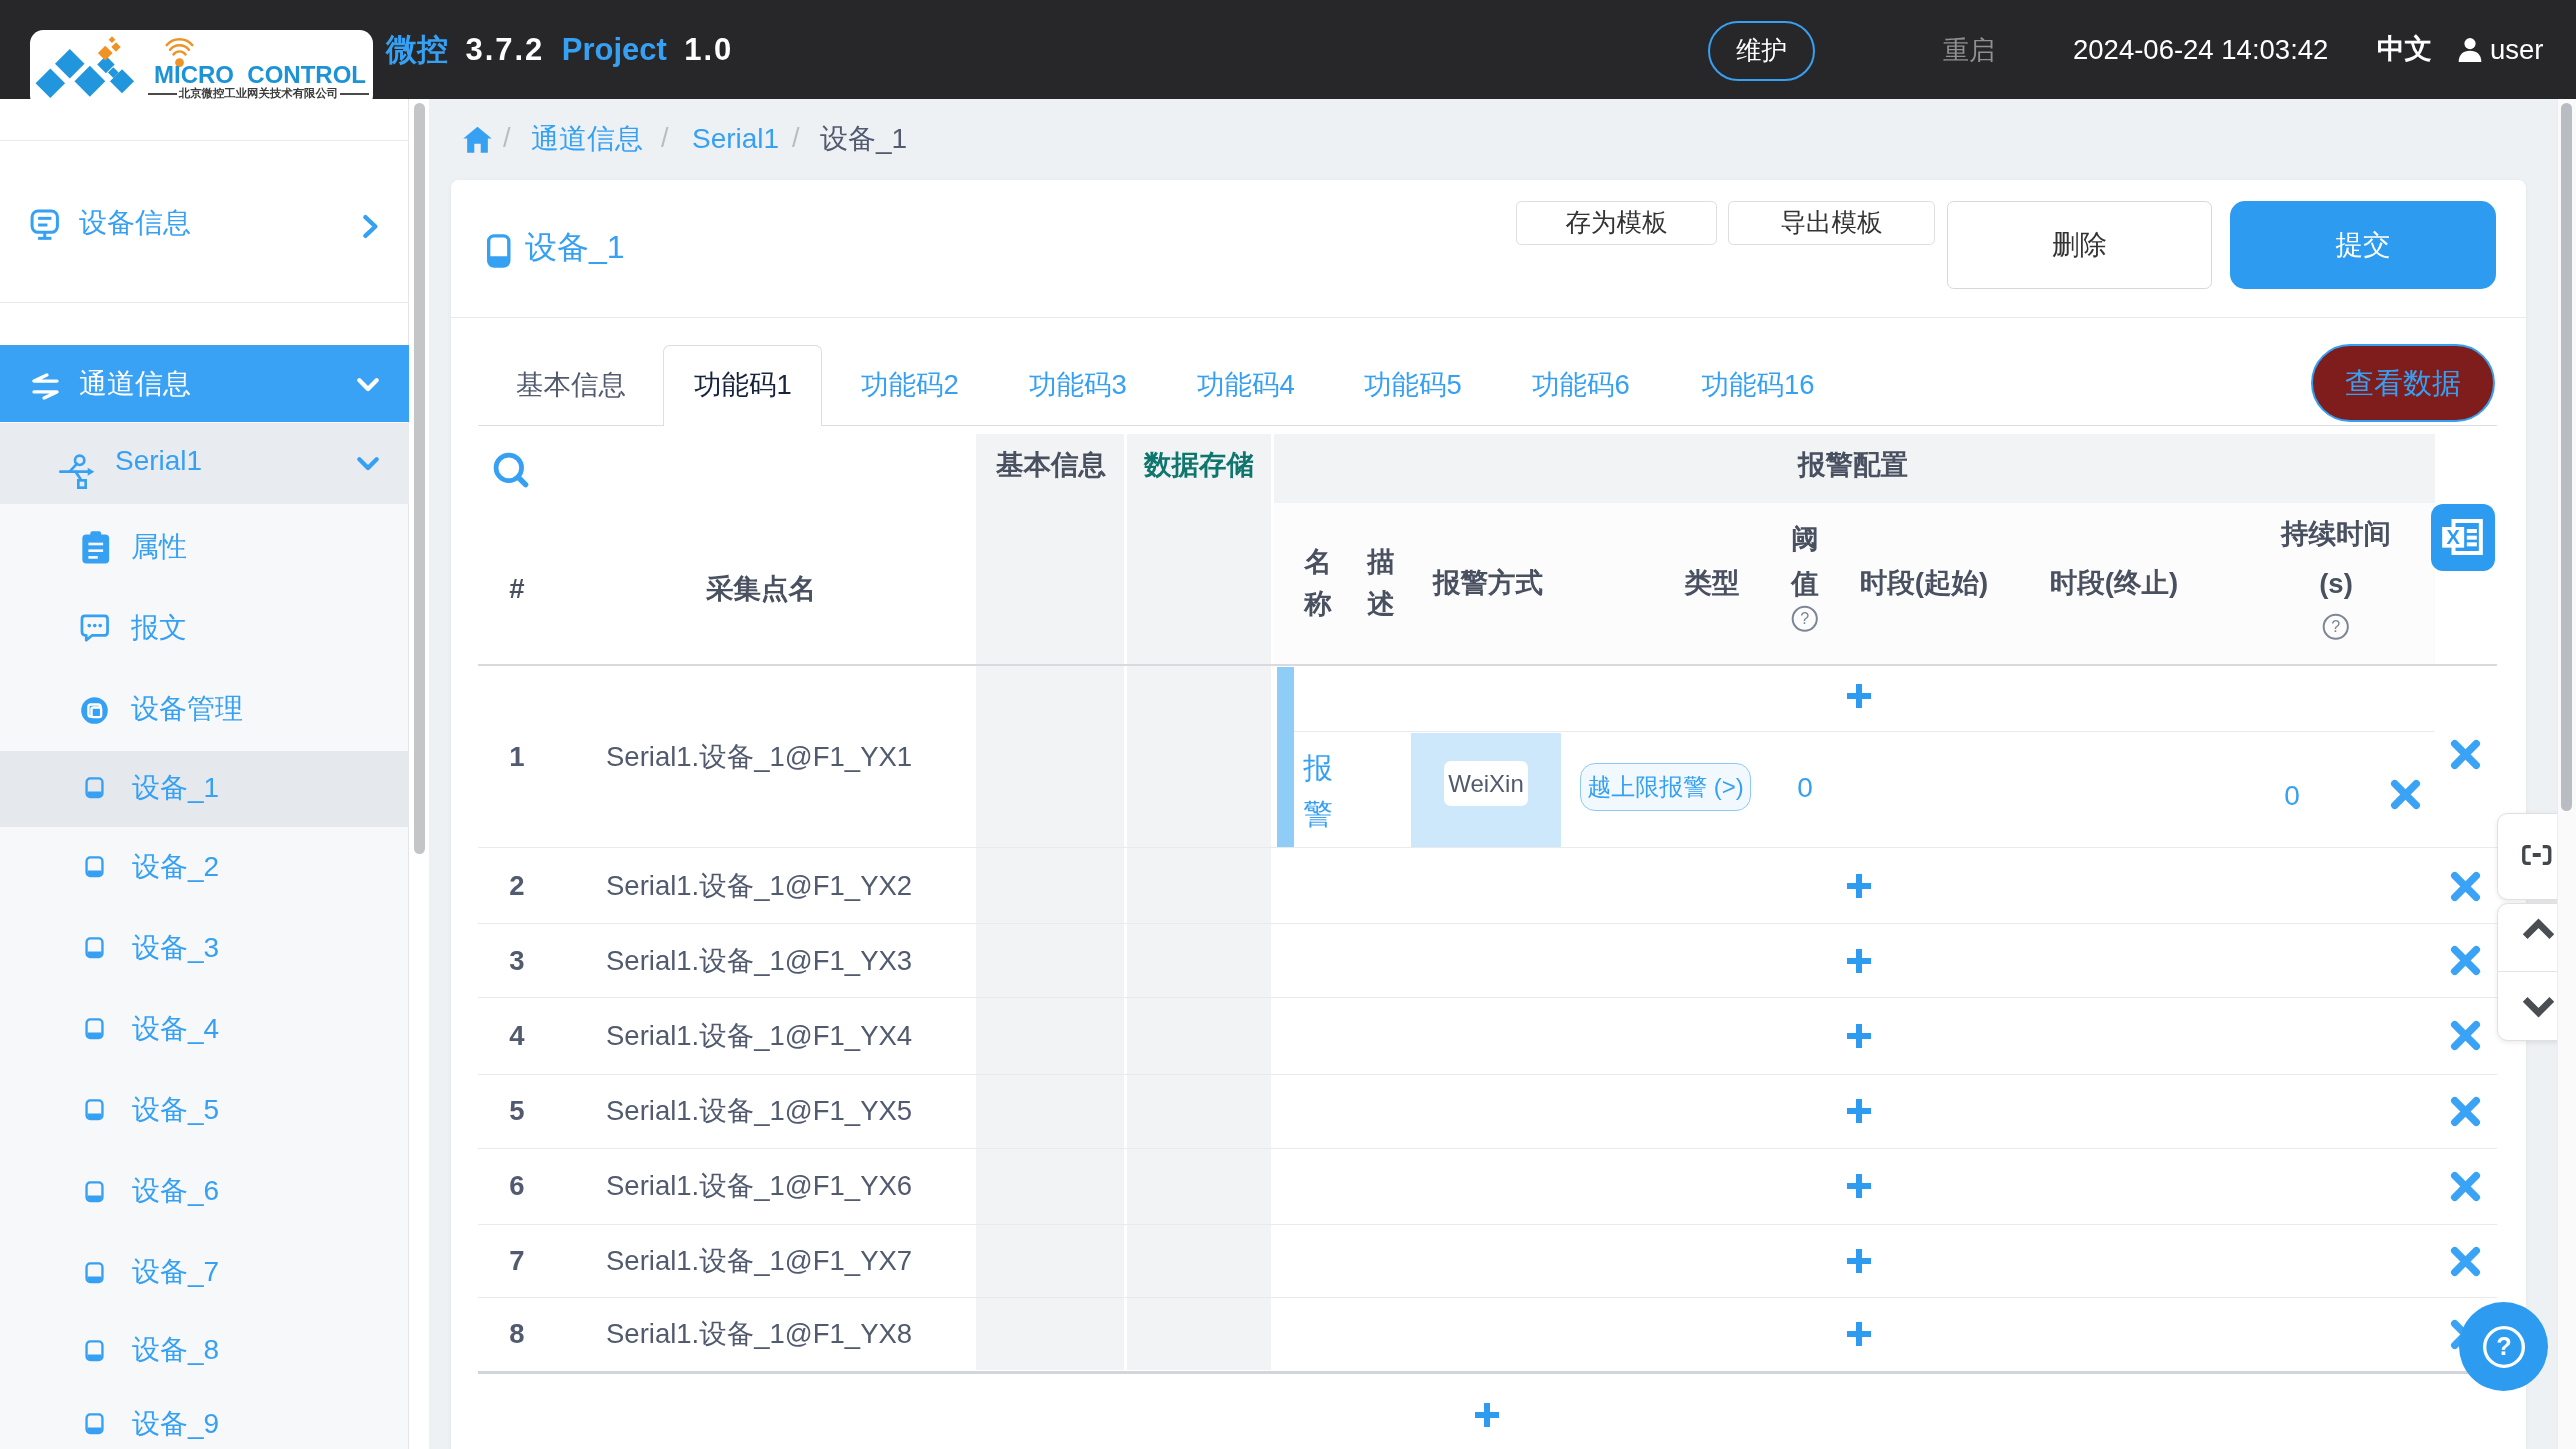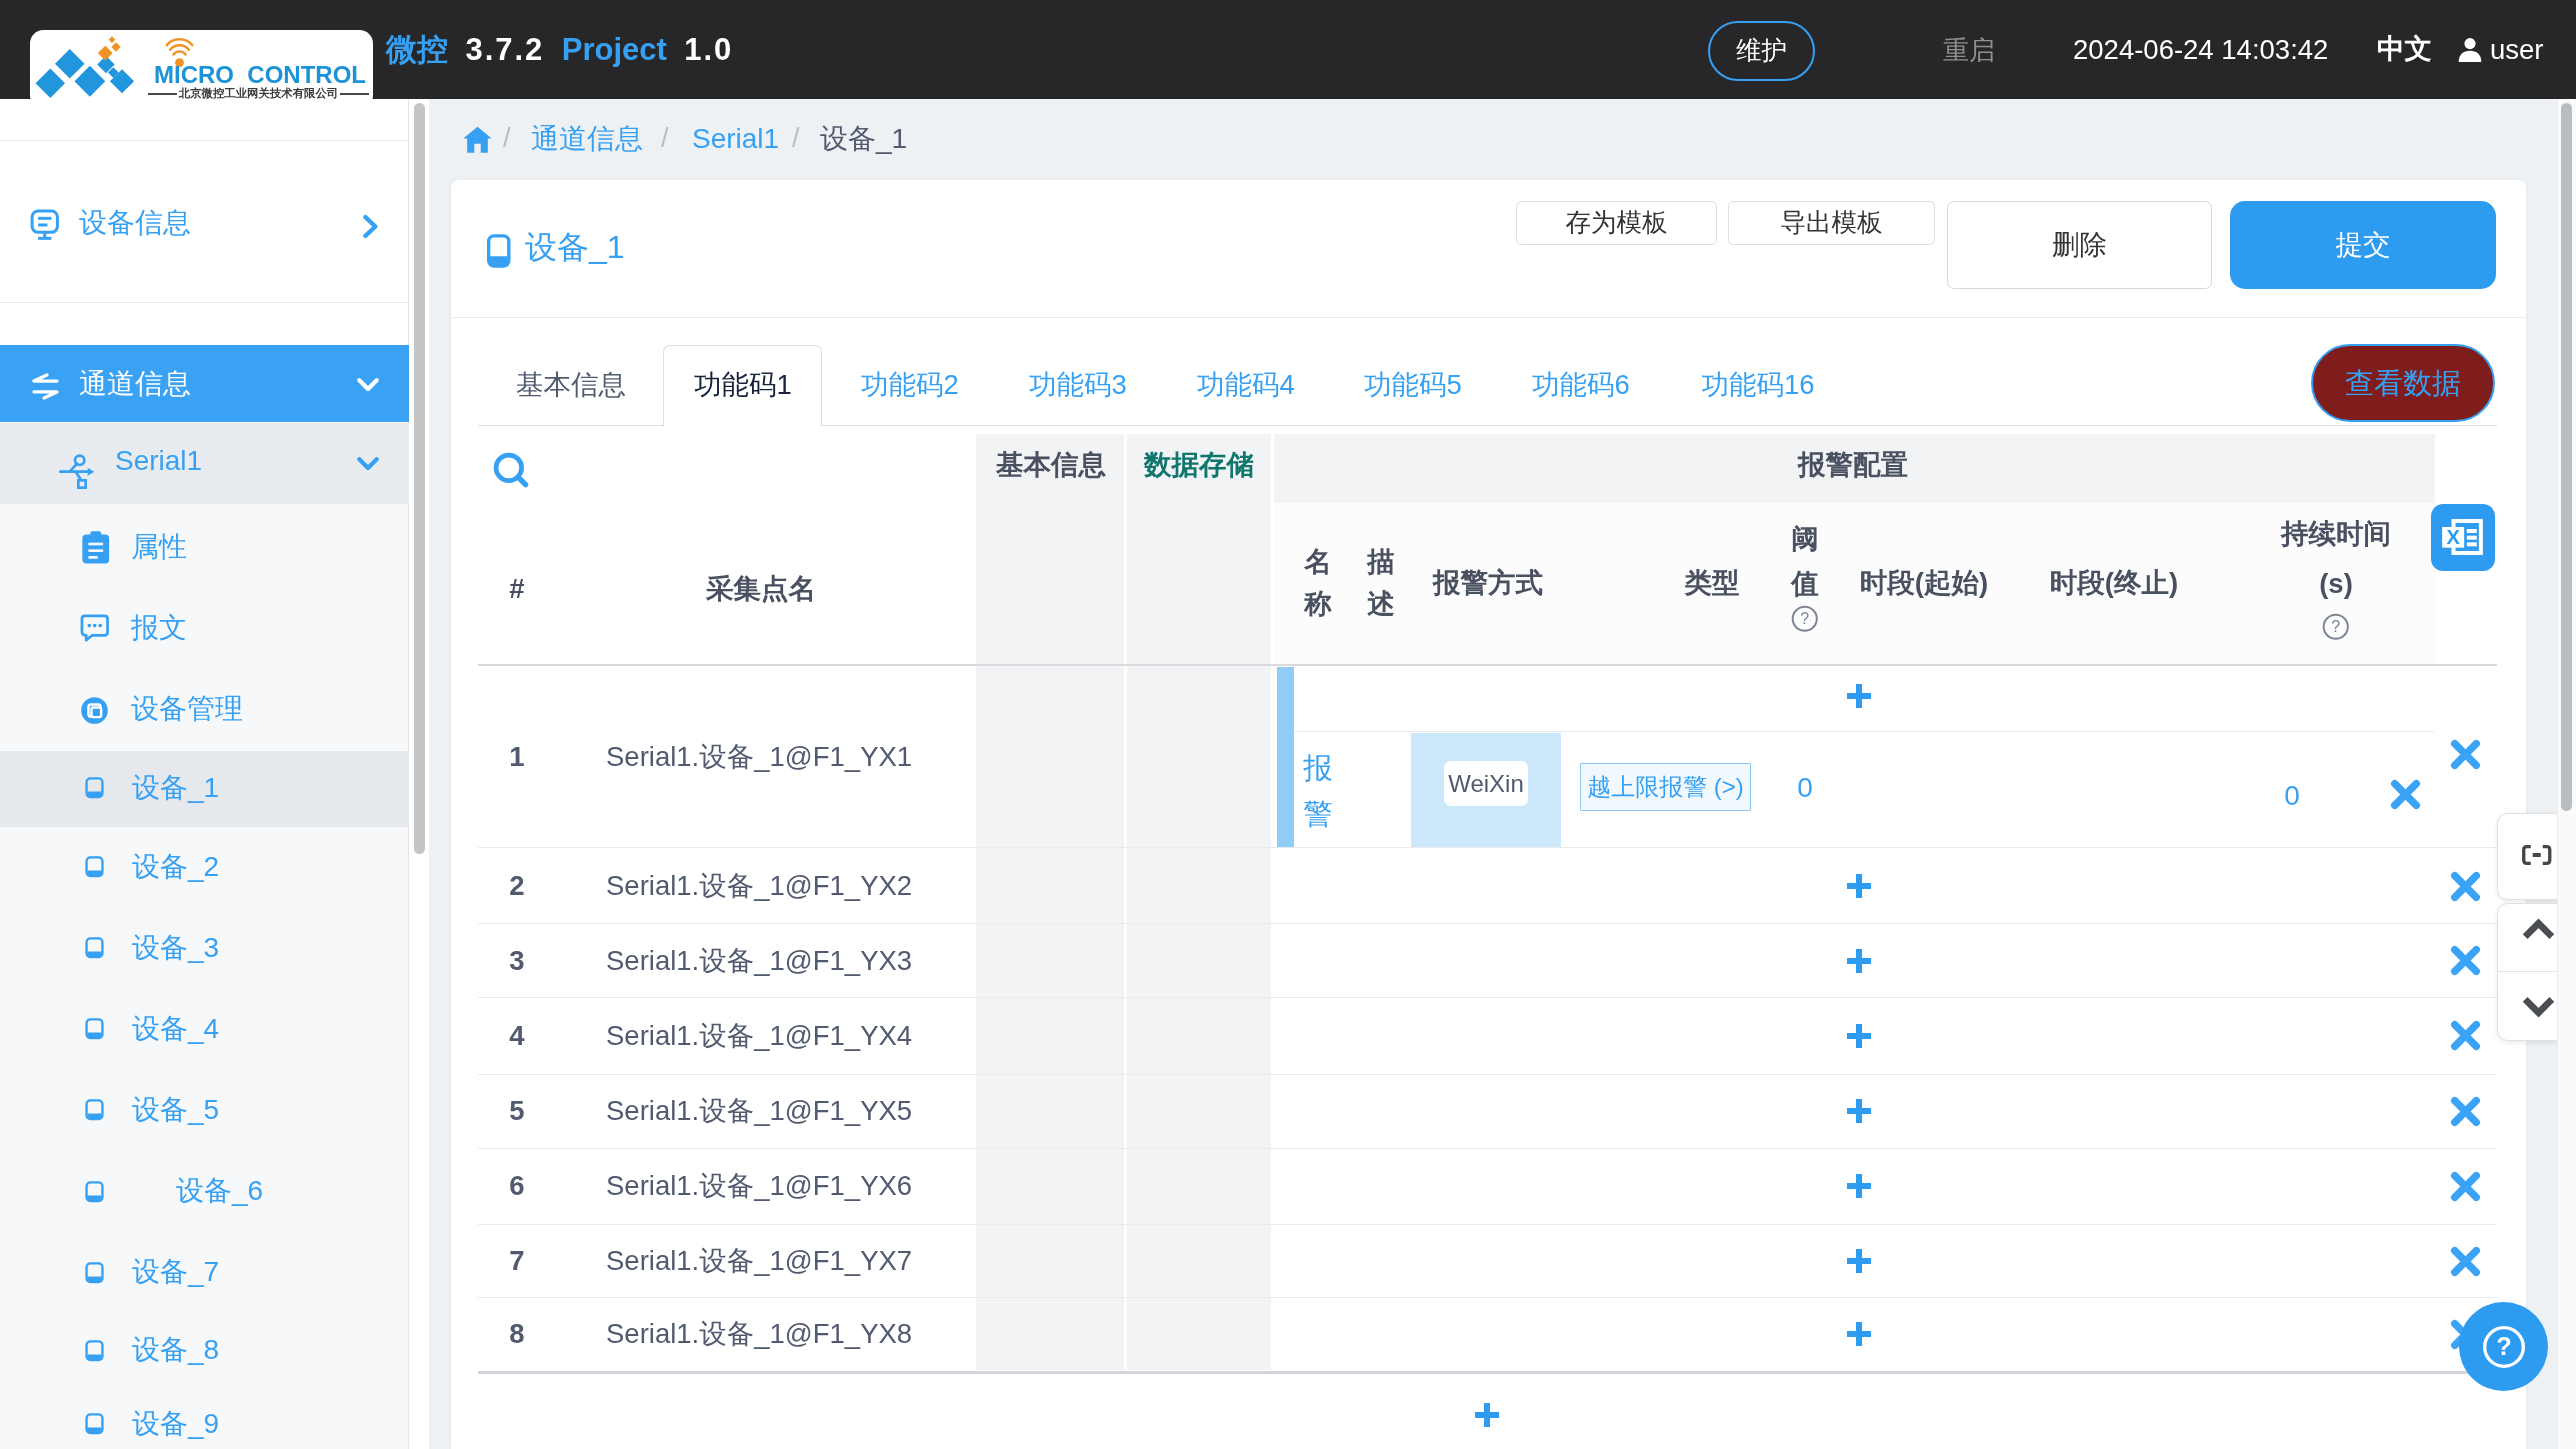--- a/index.html
+++ b/index.html
@@ -140,21 +140,21 @@
 <div class="ab" style="left:132px;top:1015px;font-size:28px;color:#36a0f3;">设备_4</div>
 <svg class="ab" style="left:85px;top:1099px;" width="19" height="21.5" viewBox="0 0 40 46">
 <rect x="3" y="3" width="34" height="40" rx="8" fill="none" stroke="#36a0f3" stroke-width="5"></rect>
 <path d="M 5 31 L 35 31 L 35 35 Q 35 41 29 41 L 11 41 Q 5 41 5 35 Z" fill="#36a0f3"></path>
   </svg>
 <div class="ab" style="left:132px;top:1096px;font-size:28px;color:#36a0f3;">设备_5</div>
 <svg class="ab" style="left:85px;top:1181px;" width="19" height="21.5" viewBox="0 0 40 46">
 <rect x="3" y="3" width="34" height="40" rx="8" fill="none" stroke="#36a0f3" stroke-width="5"></rect>
 <path d="M 5 31 L 35 31 L 35 35 Q 35 41 29 41 L 11 41 Q 5 41 5 35 Z" fill="#36a0f3"></path>
   </svg>
-<div class="ab" style="left:132px;top:1177px;font-size:28px;color:#36a0f3;margin-left:44px;">设备_6</div>
+<div class="ab" style="left:132px;top:1177px;font-size:28px;color:#36a0f3;">设备_6</div>
 <svg class="ab" style="left:85px;top:1262px;" width="19" height="21.5" viewBox="0 0 40 46">
 <rect x="3" y="3" width="34" height="40" rx="8" fill="none" stroke="#36a0f3" stroke-width="5"></rect>
 <path d="M 5 31 L 35 31 L 35 35 Q 35 41 29 41 L 11 41 Q 5 41 5 35 Z" fill="#36a0f3"></path>
   </svg>
 <div class="ab" style="left:132px;top:1258px;font-size:28px;color:#36a0f3;">设备_7</div>
 <svg class="ab" style="left:85px;top:1340px;" width="19" height="21.5" viewBox="0 0 40 46">
 <rect x="3" y="3" width="34" height="40" rx="8" fill="none" stroke="#36a0f3" stroke-width="5"></rect>
 <path d="M 5 31 L 35 31 L 35 35 Q 35 41 29 41 L 11 41 Q 5 41 5 35 Z" fill="#36a0f3"></path>
   </svg>
 <div class="ab" style="left:132px;top:1336px;font-size:28px;color:#36a0f3;">设备_8</div>
@@ -231,21 +231,21 @@
 <div class="ab" style="left:606px;top:743px;font-size:27.5px;color:#515a6e;white-space:nowrap;">Serial1.设备_1@F1_YX1</div>
 <svg class="ab" style="left:1847px;top:684px;" width="24" height="24" viewBox="0 0 36 36">
     <g stroke="#2d9cf0" stroke-width="9">
       <line x1="18.0" y1="0" x2="18.0" y2="36"></line>
       <line x1="0" y1="18.0" x2="36" y2="18.0"></line>
     </g>
   </svg>
 <div class="ab" style="left:1294px;top:731px;width:1140px;height:1.3px;background:#e8eaec;"></div>
 <div class="ab" style="left:1411px;top:733px;width:150px;height:115px;background:#cde7fb;"></div>
 <div class="ab ctr" style="left:1444px;top:761px;width:84px;height:45px;background:#fff;border-radius:6.7px;font-size:24px;color:#515a6e;">WeiXin</div>
-<div class="ab ctr" style="left:1580px;top:763px;width:171px;height:48px;background:#f2f9fe;border:1.3px solid #8ec9f6;border-radius:1px;font-size:24px;color:#36a0f3;white-space:nowrap;">越上限报警 (&gt;)</div>
+<div class="ab ctr" style="left:1580px;top:763px;width:171px;height:48px;background:#f2f9fe;border:1.3px solid #8ec9f6;border-radius:15px;font-size:24px;color:#36a0f3;white-space:nowrap;">越上限报警 (&gt;)</div>
 <div class="ab" style="left:1318px;top:745px;line-height:46px;transform:translateX(-50%);font-size:29.5px;color:#36a0f3;text-align:center;">报<br>警</div>
 <div class="ab" style="left:1805px;top:774px;transform:translateX(-50%);font-size:28px;color:#36a0f3;">0</div>
 <div class="ab" style="left:2292px;top:782px;transform:translateX(-50%);font-size:28px;color:#36a0f3;">0</div>
 <svg class="ab" style="left:2390px;top:779px;" width="31" height="31" viewBox="0 0 46 46">
     <g stroke="#3aa3f5" stroke-width="11" stroke-linecap="round">
       <line x1="7" y1="7" x2="39" y2="39"></line>
       <line x1="39" y1="7" x2="7" y2="39"></line>
     </g>
   </svg>
 <svg class="ab" style="left:2450px;top:739px;" width="31" height="31" viewBox="0 0 46 46">

